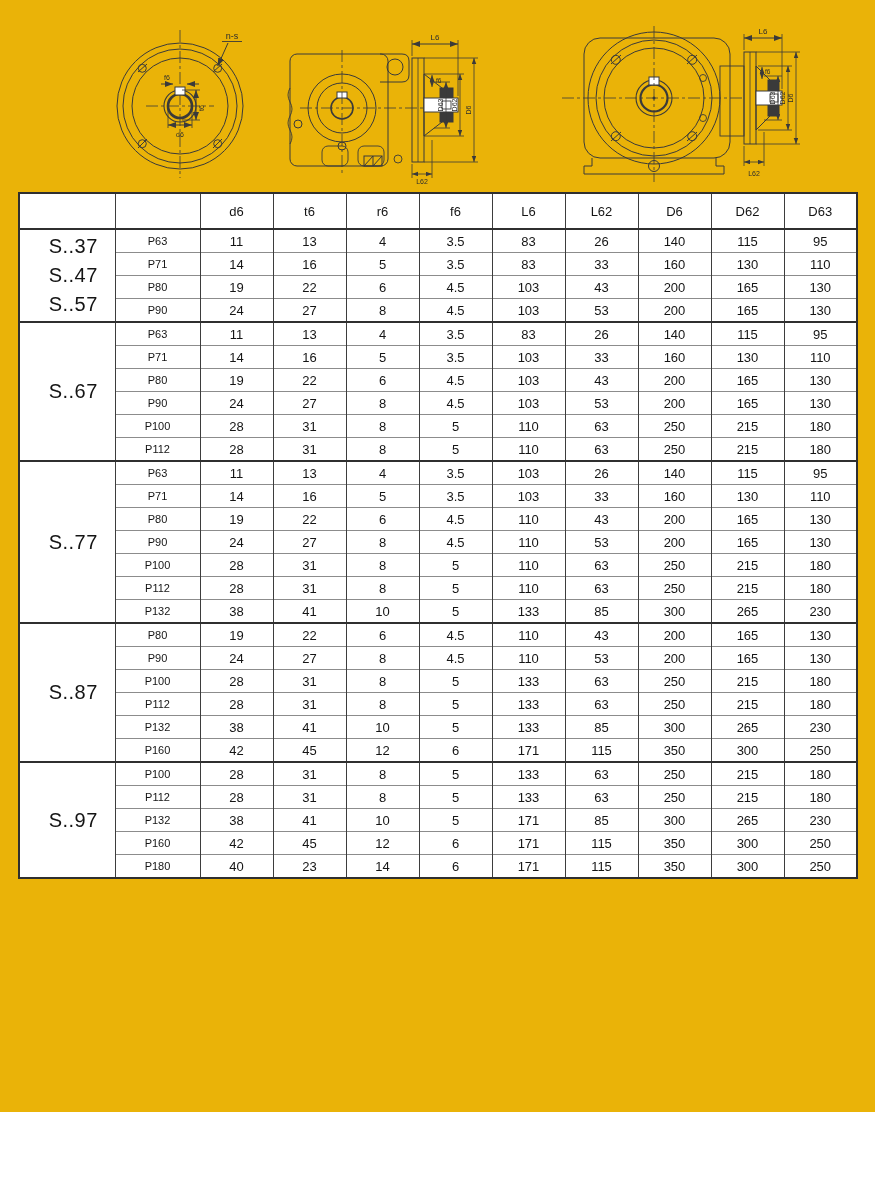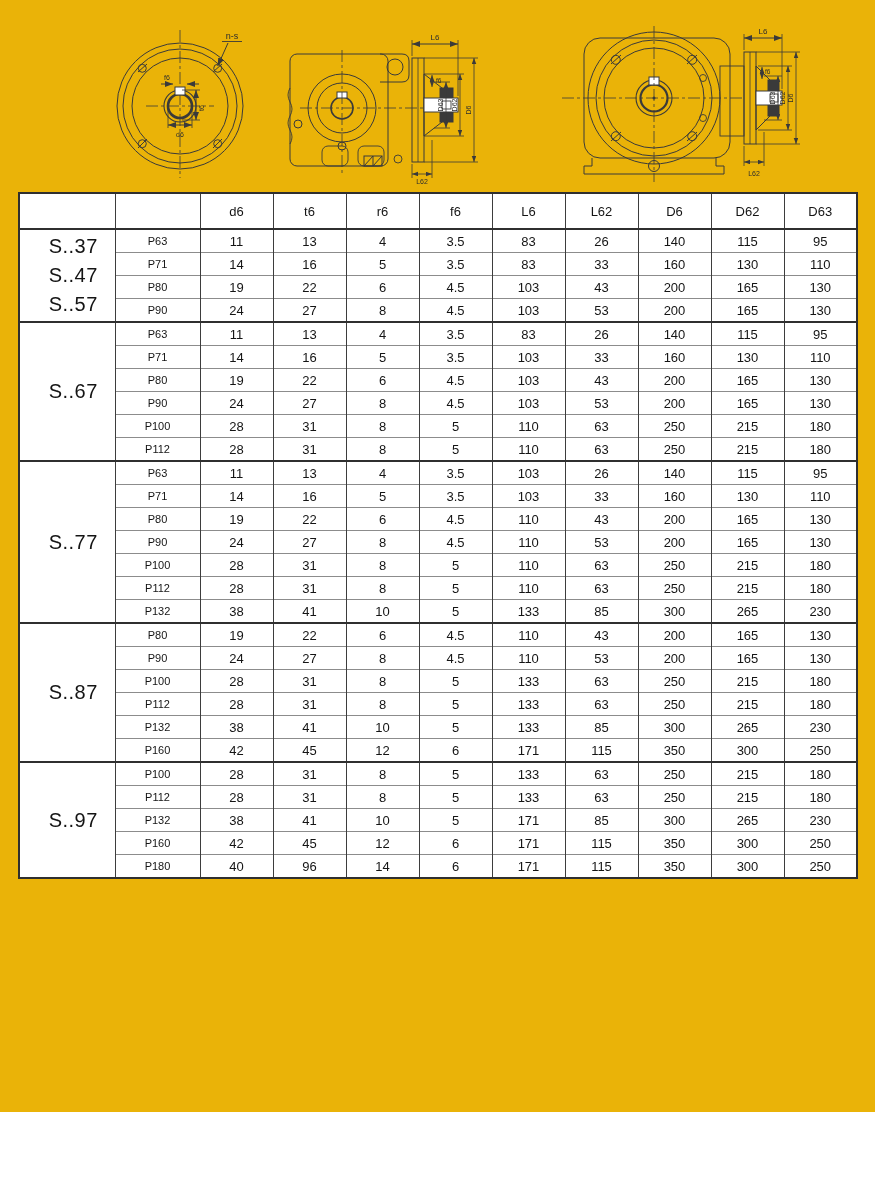--- a/index.html
+++ b/index.html
@@ -641,21 +641,21 @@
           <td class="value">6</td>
           <td class="value">171</td>
           <td class="value">115</td>
           <td class="value">350</td>
           <td class="value">300</td>
           <td class="value">250</td>
         </tr>
         <tr>
           <td class="model">P180</td>
           <td class="value">40</td>
-          <td class="value">96</td>
+          <td class="value">23</td>
           <td class="value">14</td>
           <td class="value">6</td>
           <td class="value">171</td>
           <td class="value">115</td>
           <td class="value">350</td>
           <td class="value">300</td>
           <td class="value">250</td>
         </tr>
       </tbody>
   </table>

